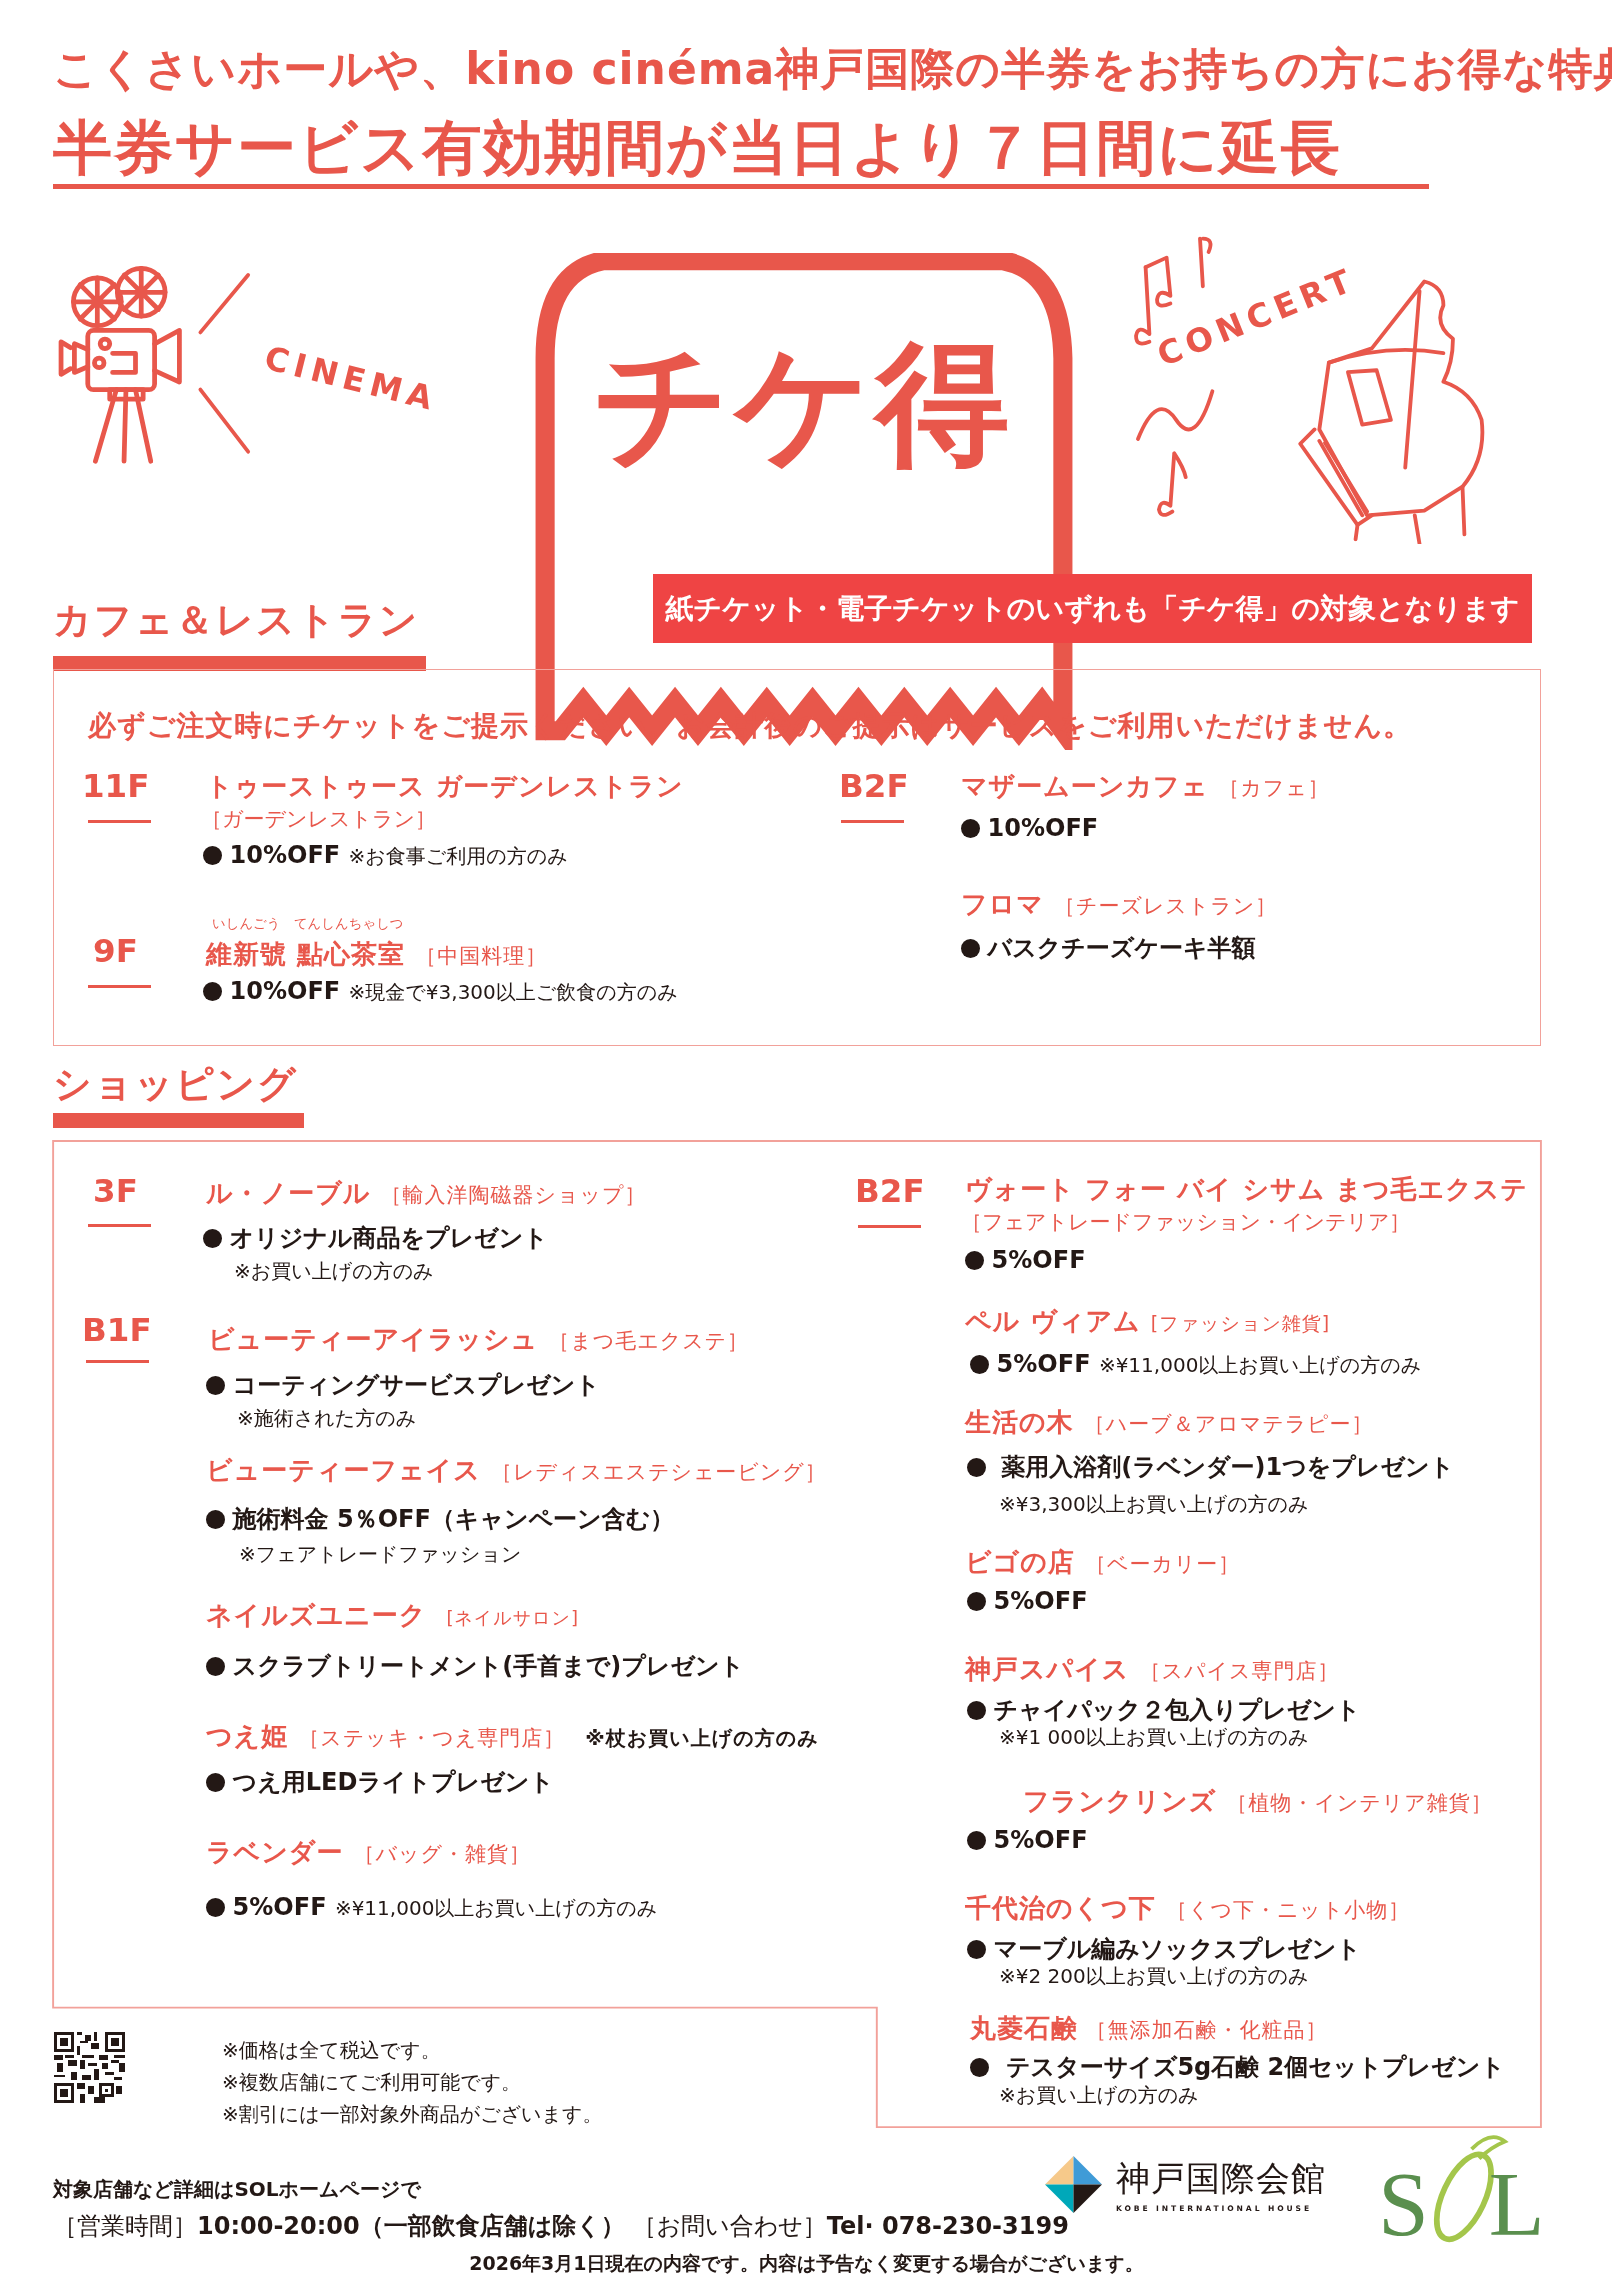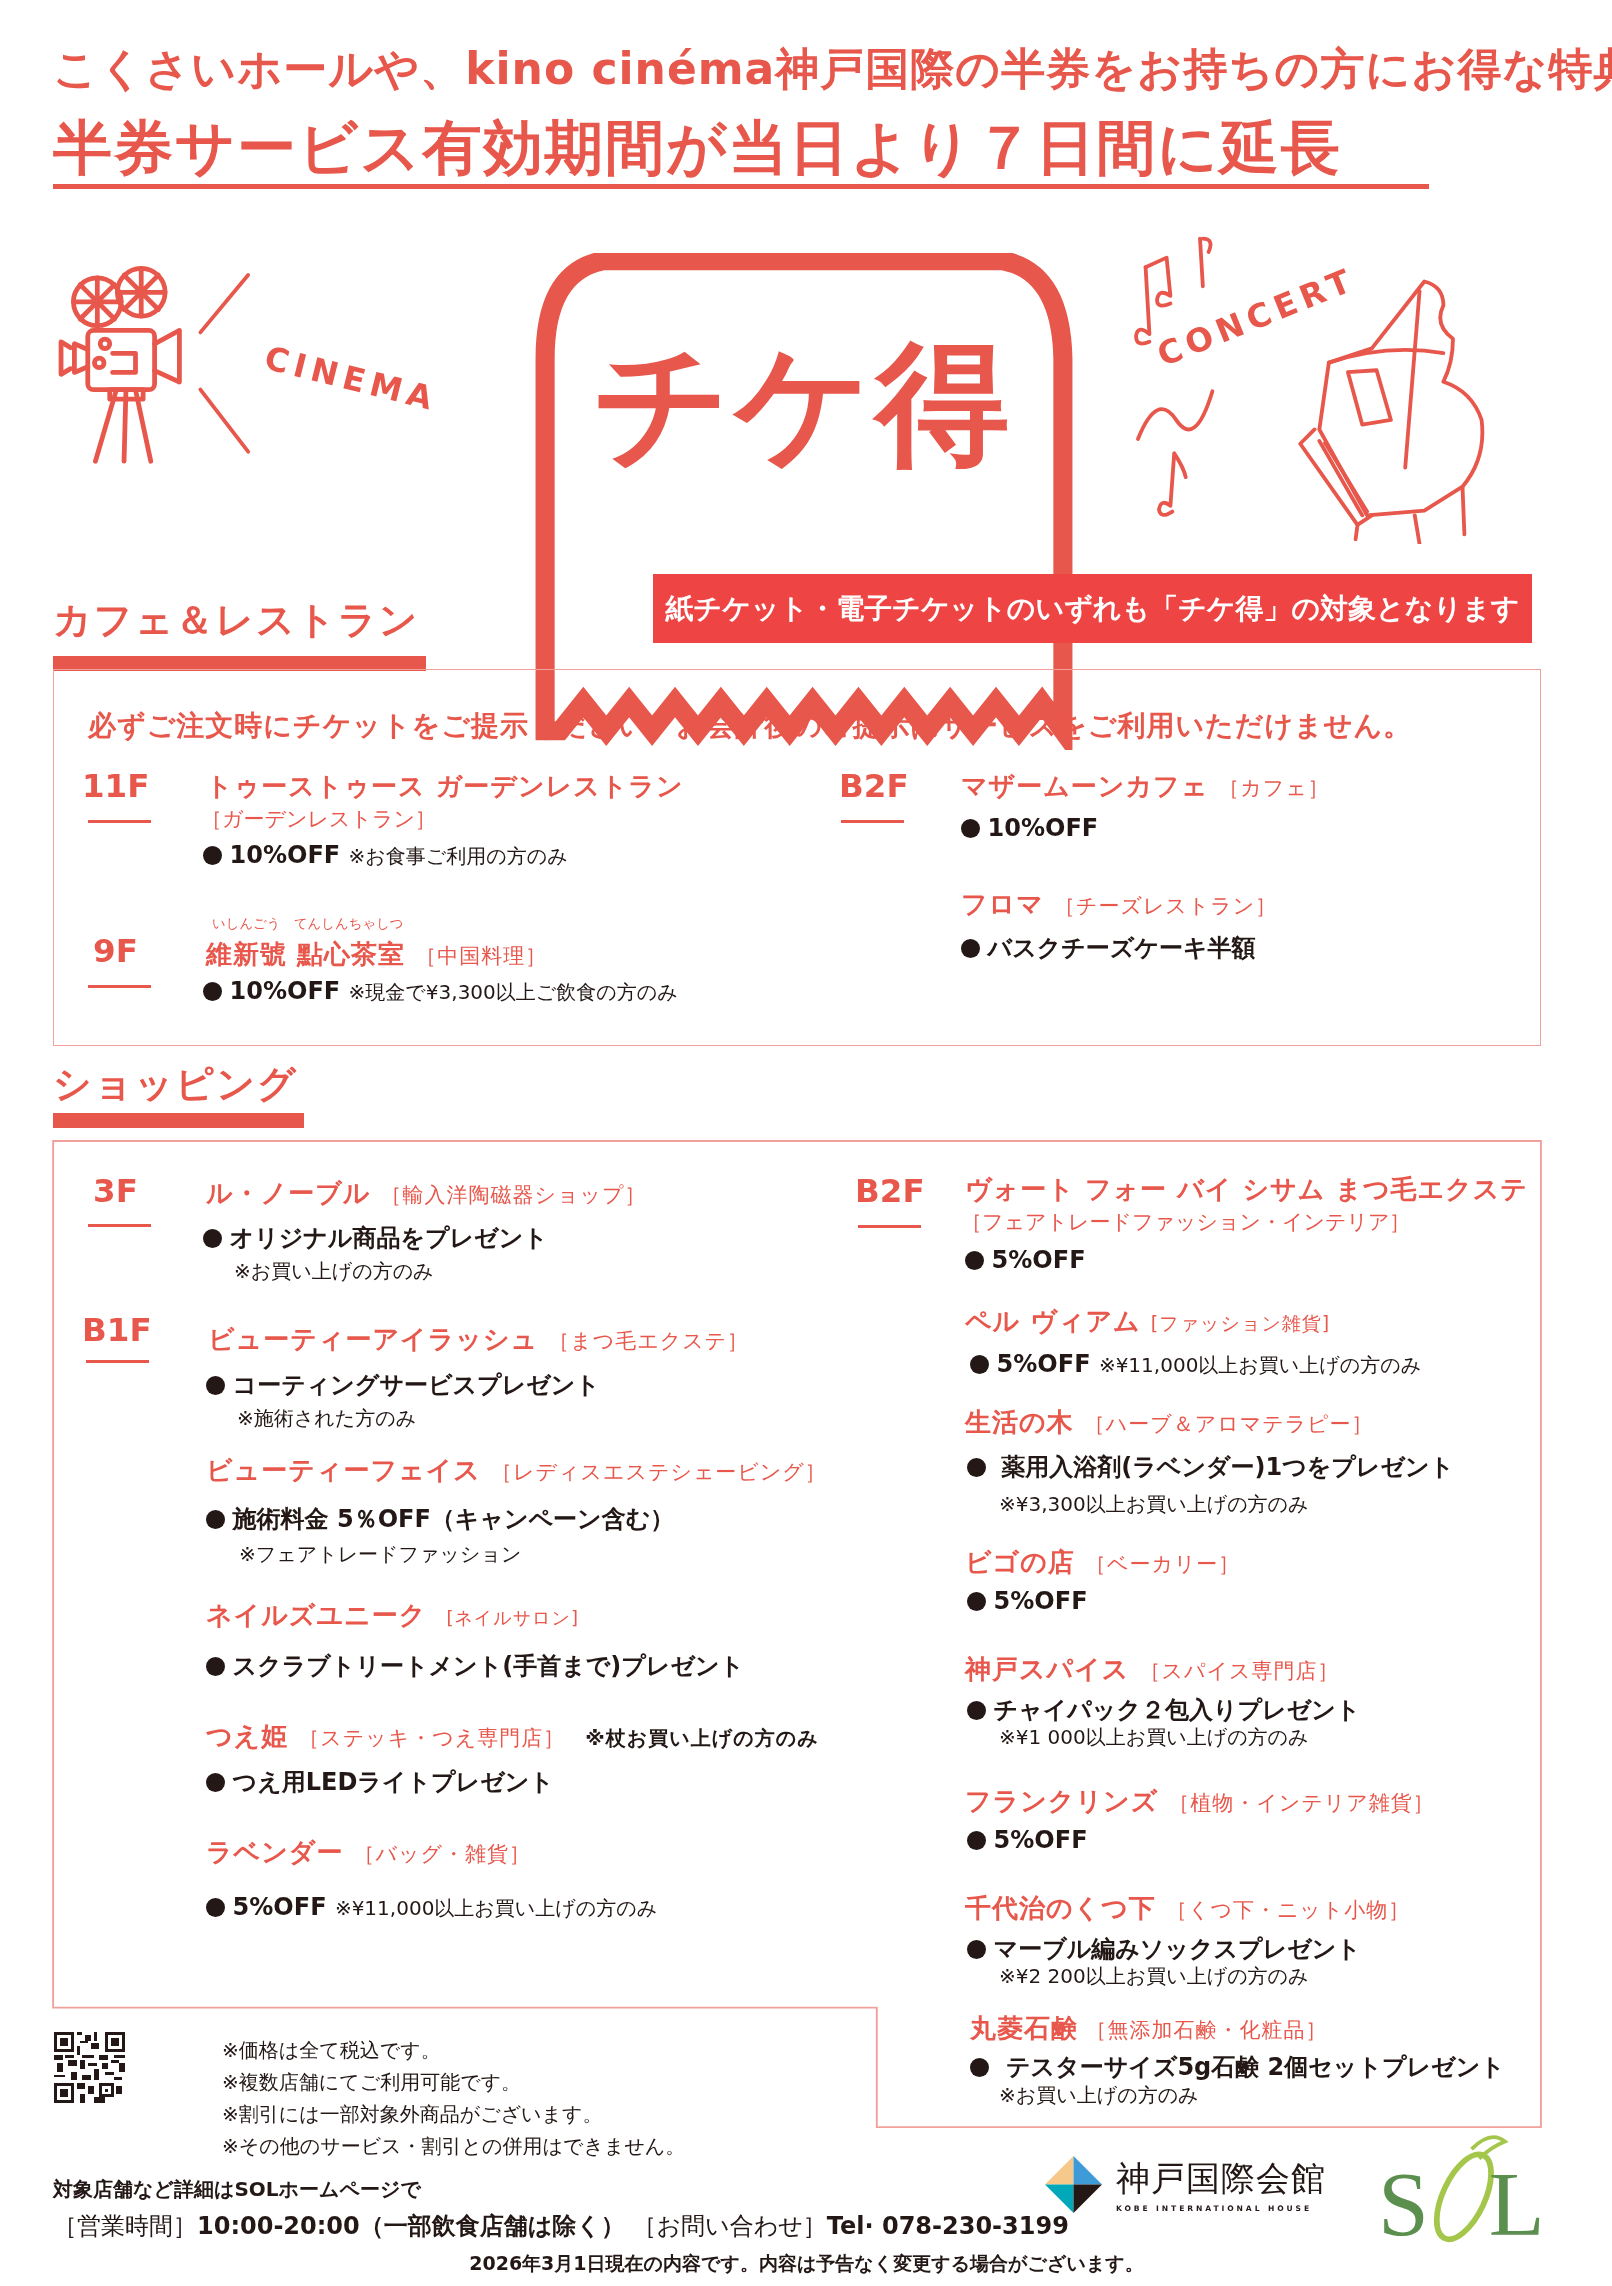--- a/index.html
+++ b/index.html
@@ -178,21 +178,21 @@
 <div class="abs benefit" style="left:967px;top:1451px;"><span class="dot" style="margin-right:15.3px;"></span><span>薬用入浴剤(ラベンダー)1つをプレゼント</span></div>
 <div class="abs note-line" style="left:999px;top:1491px;">※¥3,300以上お買い上げの方のみ</div>
 
 <div class="abs shop-name" style="left:965px;top:1545px;"><span>ビゴの店</span> <span class="shop-cat">［ベーカリー］</span></div>
 <div class="abs benefit" style="left:967px;top:1587px;"><span class="dot"></span><span>5%OFF</span></div>
 
 <div class="abs shop-name" style="left:965px;top:1652px;"><span>神戸スパイス</span> <span class="shop-cat">［スパイス専門店］</span></div>
 <div class="abs benefit" style="left:967px;top:1694px;"><span class="dot"></span><span>チャイパック２包入りプレゼント</span></div>
 <div class="abs note-line" style="left:999px;top:1724px;">※¥1 000以上お買い上げの方のみ</div>
 
-<div class="abs shop-name" style="left:965px;top:1784px;"><span>フランクリンズ</span> <span class="shop-cat">［植物・インテリア雑貨］</span></div>
+<div class="abs shop-name" style="left:1023px;top:1784px;"><span>フランクリンズ</span> <span class="shop-cat">［植物・インテリア雑貨］</span></div>
 <div class="abs benefit" style="left:967px;top:1826px;"><span class="dot"></span><span>5%OFF</span></div>
 
 <div class="abs shop-name" style="left:965px;top:1891px;"><span>千代治のくつ下</span> <span class="shop-cat">［くつ下・ニット小物］</span></div>
 <div class="abs benefit" style="left:967px;top:1933px;"><span class="dot"></span><span>マーブル編みソックスプレゼント</span></div>
 <div class="abs note-line" style="left:999px;top:1963px;">※¥2 200以上お買い上げの方のみ</div>
 
 <div class="abs shop-name" style="left:970px;top:2011px;font-family:Liberation Serif, serif;"><span>丸菱石鹸</span> <span class="shop-cat">［無添加石鹸・化粧品］</span></div>
 <div class="abs benefit" style="left:970px;top:2051px;"><span class="dot" style="margin-right:17px;"></span><span>テスターサイズ5g石鹸 2個セットプレゼント</span></div>
 <div class="abs note-line" style="left:999px;top:2082px;">※お買い上げの方のみ</div>
 
@@ -237,21 +237,20 @@
       <rect x="14" y="23" width="4" height="2"></rect>
   </g>
   <rect x="17" y="19" width="3" height="3" fill="#fff"></rect>
   <rect x="18" y="20" width="1" height="1" fill="#231815"></rect>
 </svg>
 
 <div class="abs" style="left:222px;top:2034px;">
   <div class="footer-note">※価格は全て税込です。</div>
   <div class="footer-note">※複数店舗にてご利用可能です。</div>
   <div class="footer-note">※割引には一部対象外商品がございます。</div>
-  <div class="footer-note">※その他のサービス・割引との併用はできません。</div>
 </div>
 
 <div class="abs foot-b" style="left:53px;top:2176px;">対象店舗など詳細はSOLホームページで</div>
 <div class="abs foot-hours" style="left:53px;top:2210px;">
   <span>［営業時間］</span><b>10:00-20:00</b><b>（一部飲食店舗は除く）</b> <span>［お問い合わせ］</span><b>Tel· 078-230-3199</b>
 </div>
 <div class="abs foot-date">2026年3月1日現在の内容です。内容は予告なく変更する場合がございます。</div>
 
 <svg class="abs" style="left:1045px;top:2156px;" width="57" height="57" viewBox="0 0 60 60">
   <polygon points="30,0 30,30 0,30" fill="#f6c98a"></polygon>

